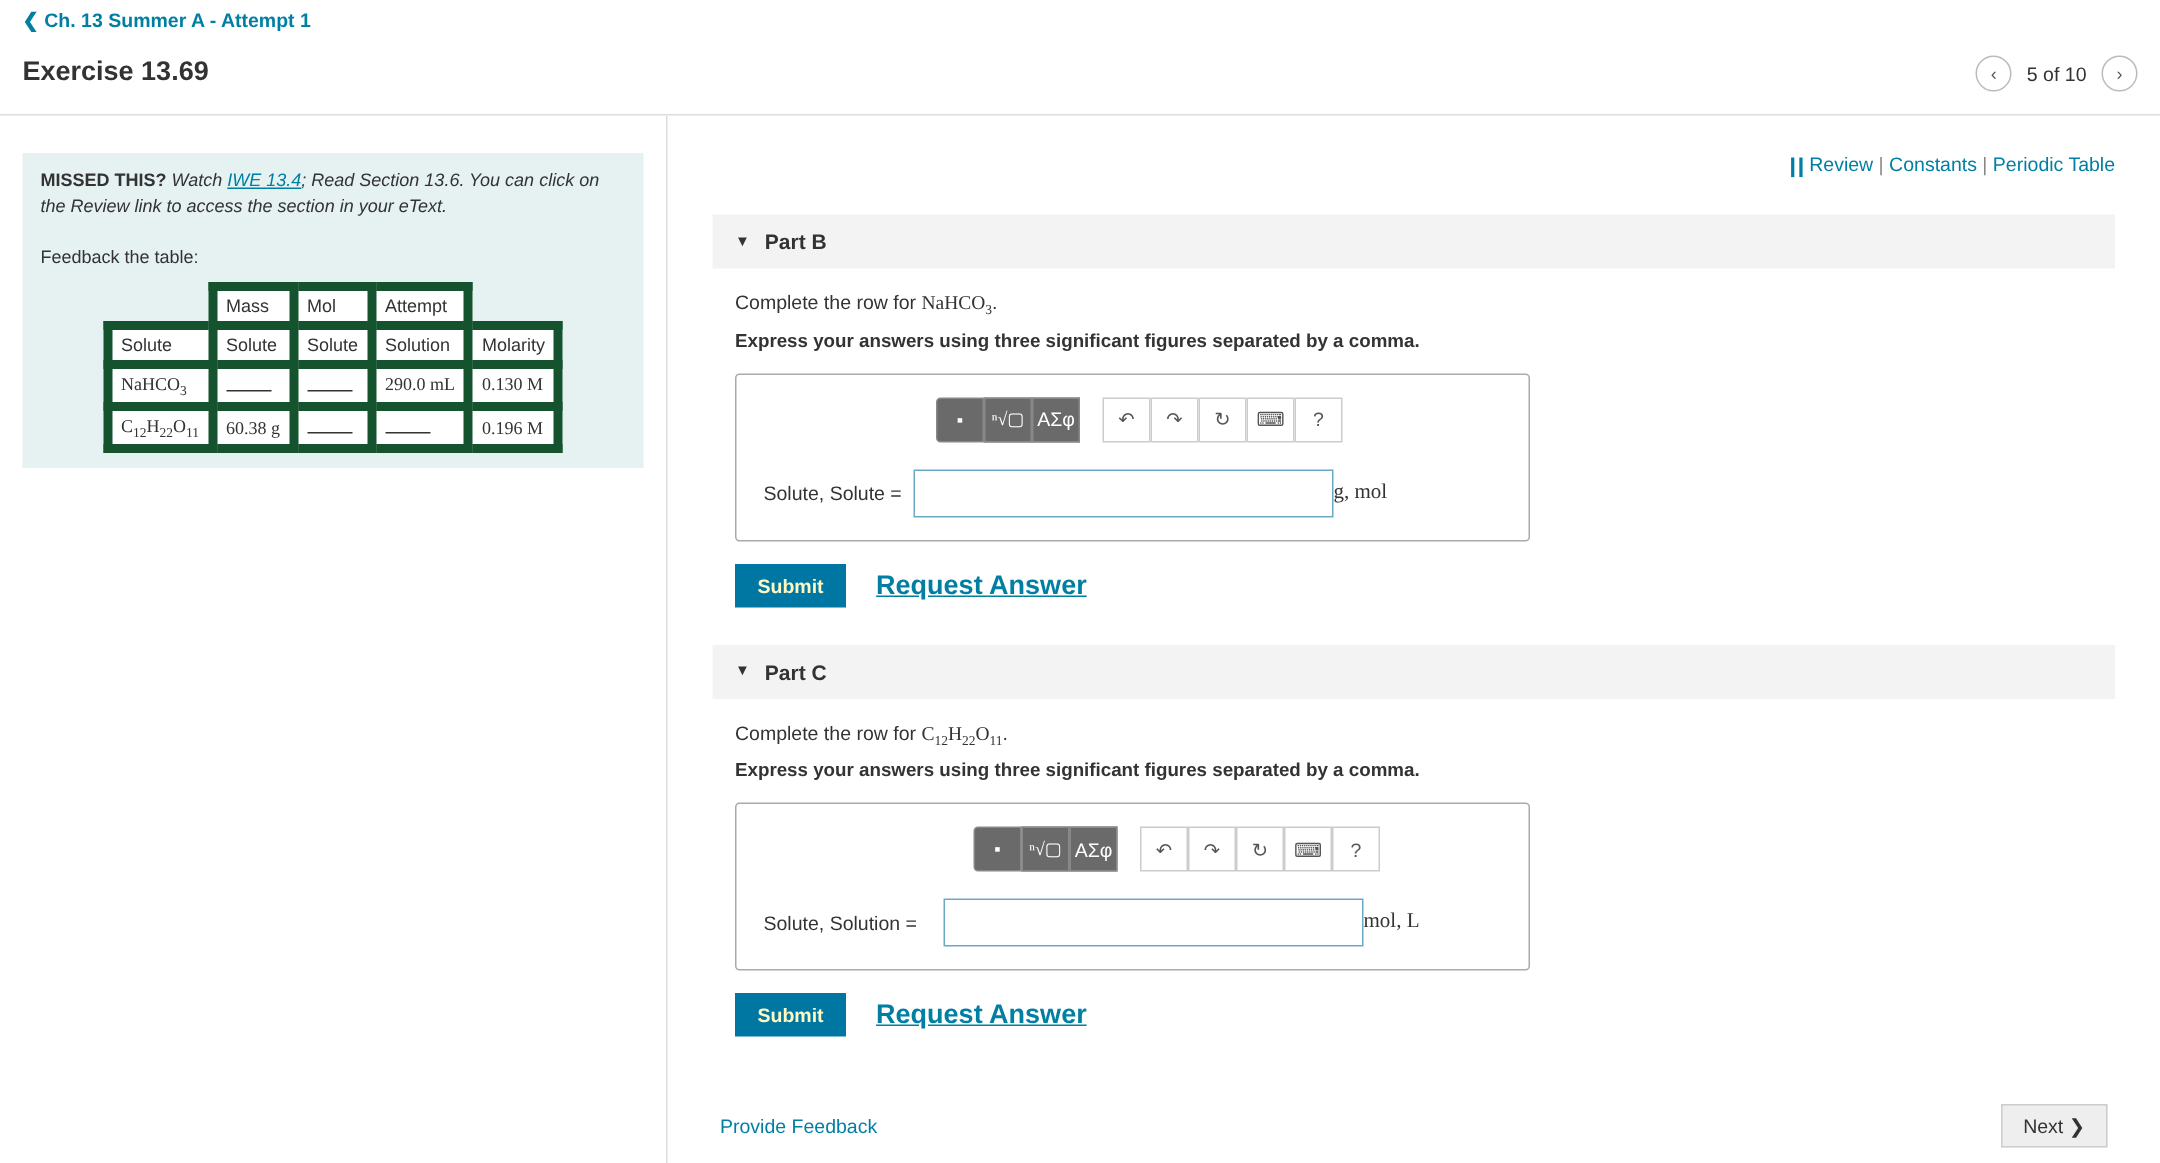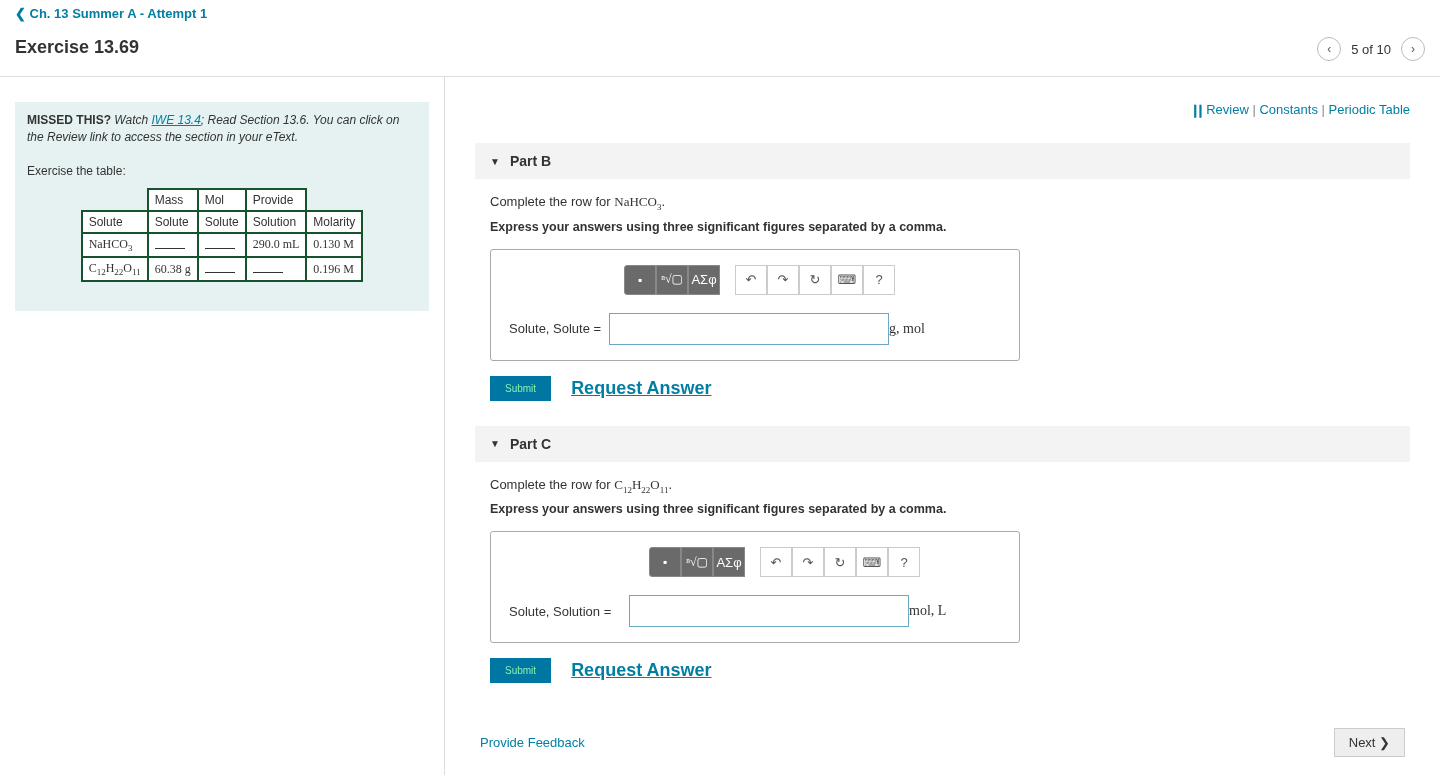--- a/index.html
+++ b/index.html
@@ -7,27 +7,27 @@
 .top-nav { padding: 6px 15px; }
 .top-nav a { color: #007fa3; font-weight: bold; text-decoration: none; font-size: 13px; }
 .header-bar { display: flex; justify-content: space-between; padding: 10px 15px 15px; border-bottom: 1px solid #ddd; }
 .header-title { font-size: 18px; font-weight: bold; color: #333; }
 .pager { display: flex; align-items: center; gap: 10px; }
 .pager-btn { width: 24px; height: 24px; border: 1px solid #bbb; border-radius: 50%; background: #fff; display: inline-flex; align-items: center; justify-content: center; cursor: pointer; font-size: 12px; color: #555; }
 .pager-text { font-size: 13px; color: #333; }
 .main { display: flex; }
 .left-col { width: 445px; padding: 25px 15px; border-right: 1px solid #ddd; min-height: 700px; flex-shrink: 0; }
 .right-col { flex: 1; padding: 25px 30px; }
-.hint-box { background: #e6f2f2; padding: 10px 12px 29px; }
+.hint-box { background: #e6f2f2; padding: 10px 12px 10px; }
 .hint-text { font-size: 12px; color: #333; font-style: italic; line-height: 1.4; }
 .hint-text b { font-style: normal; }
 .hint-text .iwe { color: #007fa3; font-style: italic; }
 .complete-label { font-size: 12px; color: #333; margin-top: 18px; margin-bottom: 10px; }
 .data-table { border-collapse: collapse; margin: 0 auto; font-size: 12px; }
-.data-table td, .data-table th { border: 2px solid #14532d; padding: 3px 6px; text-align: left; font-weight: normal; background: #fff; }
+.data-table td, .data-table th { border: 6px solid #14532d; padding: 3px 6px; text-align: left; font-weight: normal; background: #fff; }
 .data-table .blank-line { display: inline-block; border-bottom: 1px solid #333; width: 30px; height: 10px; }
 .chem-sub { font-size: 9px; vertical-align: sub; }
 .serif { font-family: Georgia, 'Times New Roman', serif; }
 .top-links { text-align: right; font-size: 13px; margin-bottom: 25px; }
 .top-links a { color: #007fa3; text-decoration: none; cursor: pointer; }
 .top-links .pause-icon { display: inline-block; width: 10px; margin-right: 2px; vertical-align: -1px; }
 .top-links .pause-icon::before { content: "▎▎"; letter-spacing: -3px; color: #007fa3; font-size: 11px; }
 .part-header { background: #f3f3f3; padding: 10px 15px; font-weight: bold; font-size: 14px; display: flex; align-items: center; gap: 10px; margin-bottom: 15px; }
 .part-header .caret { font-size: 10px; color: #333; }
 .part-body { padding: 0 15px 25px; }
@@ -38,21 +38,21 @@
 .toolbar-btn { height: 30px; min-width: 32px; border: 1px solid #888; background: #6a6a6a; color: #fff; display: inline-flex; align-items: center; justify-content: center; font-size: 13px; cursor: pointer; margin: 0; }
 .toolbar-btn.light { background: #fff; color: #555; border-color: #ccc; }
 .toolbar-btn.first { border-top-left-radius: 3px; border-bottom-left-radius: 3px; }
 .toolbar-sep { width: 15px; }
 .tb-icon { font-family: Arial, sans-serif; font-size: 12px; }
 .answer-row { display: flex; align-items: center; }
 .answer-label { font-size: 13px; min-width: 100px; text-align: left; }
 .answer-input { border: 1px solid #6aa9c4; height: 32px; width: 280px; padding: 4px 6px; font-size: 13px; background: #fff; }
 .answer-units { font-family: Georgia, 'Times New Roman', serif; font-size: 14px; }
 .action-row { margin-top: 15px; display: flex; align-items: center; gap: 20px; }
-.submit-btn { background: #0076a3; color: #86efac; border: none; padding: 7px 15px; font-size: 10px; font-weight: normal; cursor: pointer; }
+.submit-btn { background: #0076a3; color: #fef9c3; border: none; padding: 7px 15px; font-size: 13px; font-weight: bold; cursor: pointer; }
 .request-link { color: #007fa3; font-size: 18px; font-weight: bold; text-decoration: underline; cursor: pointer; }
 .footer-row { display: flex; justify-content: space-between; align-items: center; margin-top: 20px; padding: 0 5px; }
 .feedback-link { color: #007fa3; font-size: 13px; text-decoration: none; cursor: pointer; }
 .next-btn { background: #eee; border: 1px solid #ccc; padding: 6px 14px; font-size: 13px; cursor: pointer; color: #333; }
 .sep { color: #888; }
 </style>
 </head>
 <body>
 
 <div class="top-nav">
@@ -69,28 +69,28 @@
 </div>
 
 <div class="main">
   <div class="left-col">
     <div class="hint-box">
       <div class="hint-text">
         <b>MISSED THIS?</b>
         <span>Watch</span>
         <a href="#" class="iwe">IWE 13.4</a><span>; Read Section 13.6. You can click on the Review link to access the section in your eText.</span>
       </div>
-      <div class="complete-label">Exercise the table:</div>
+      <div class="complete-label">Feedback the table:</div>
       <table class="data-table">
         <tbody>
             <tr>
           <td style="border:none;background:transparent"></td>
           <th>Mass</th>
           <th>Mol</th>
-          <th>Provide</th>
+          <th>Attempt</th>
           <td style="border:none;background:transparent"></td>
         </tr>
         <tr>
           <th>Solute</th>
           <th>Solute</th>
           <th>Solute</th>
           <th>Solution</th>
           <th>Molarity</th>
         </tr>
         <tr>

